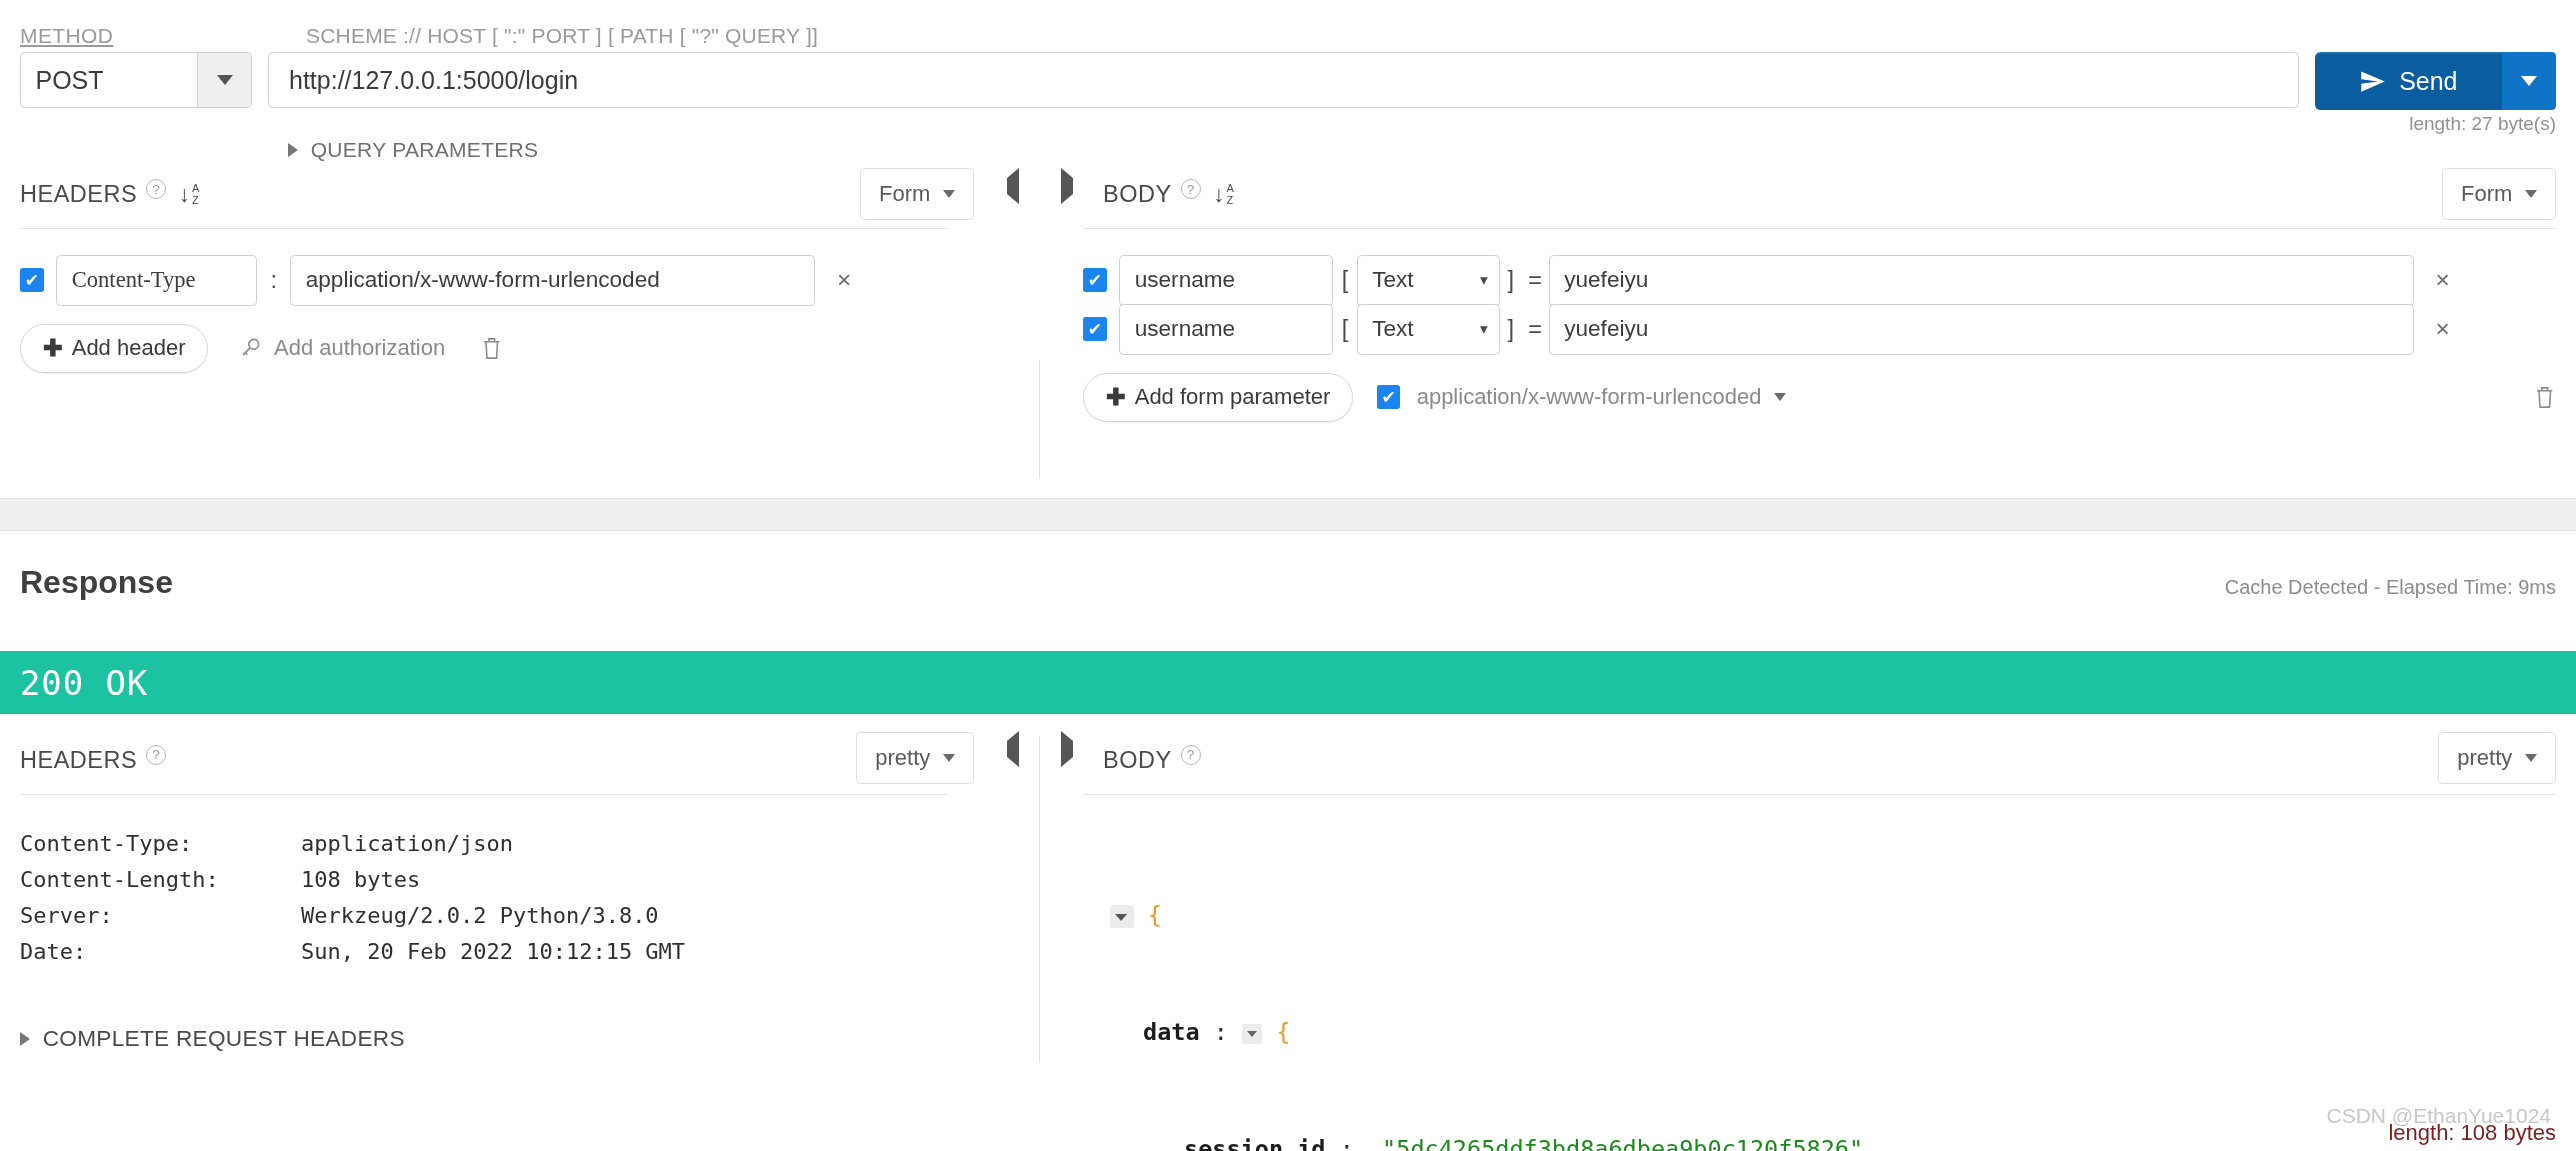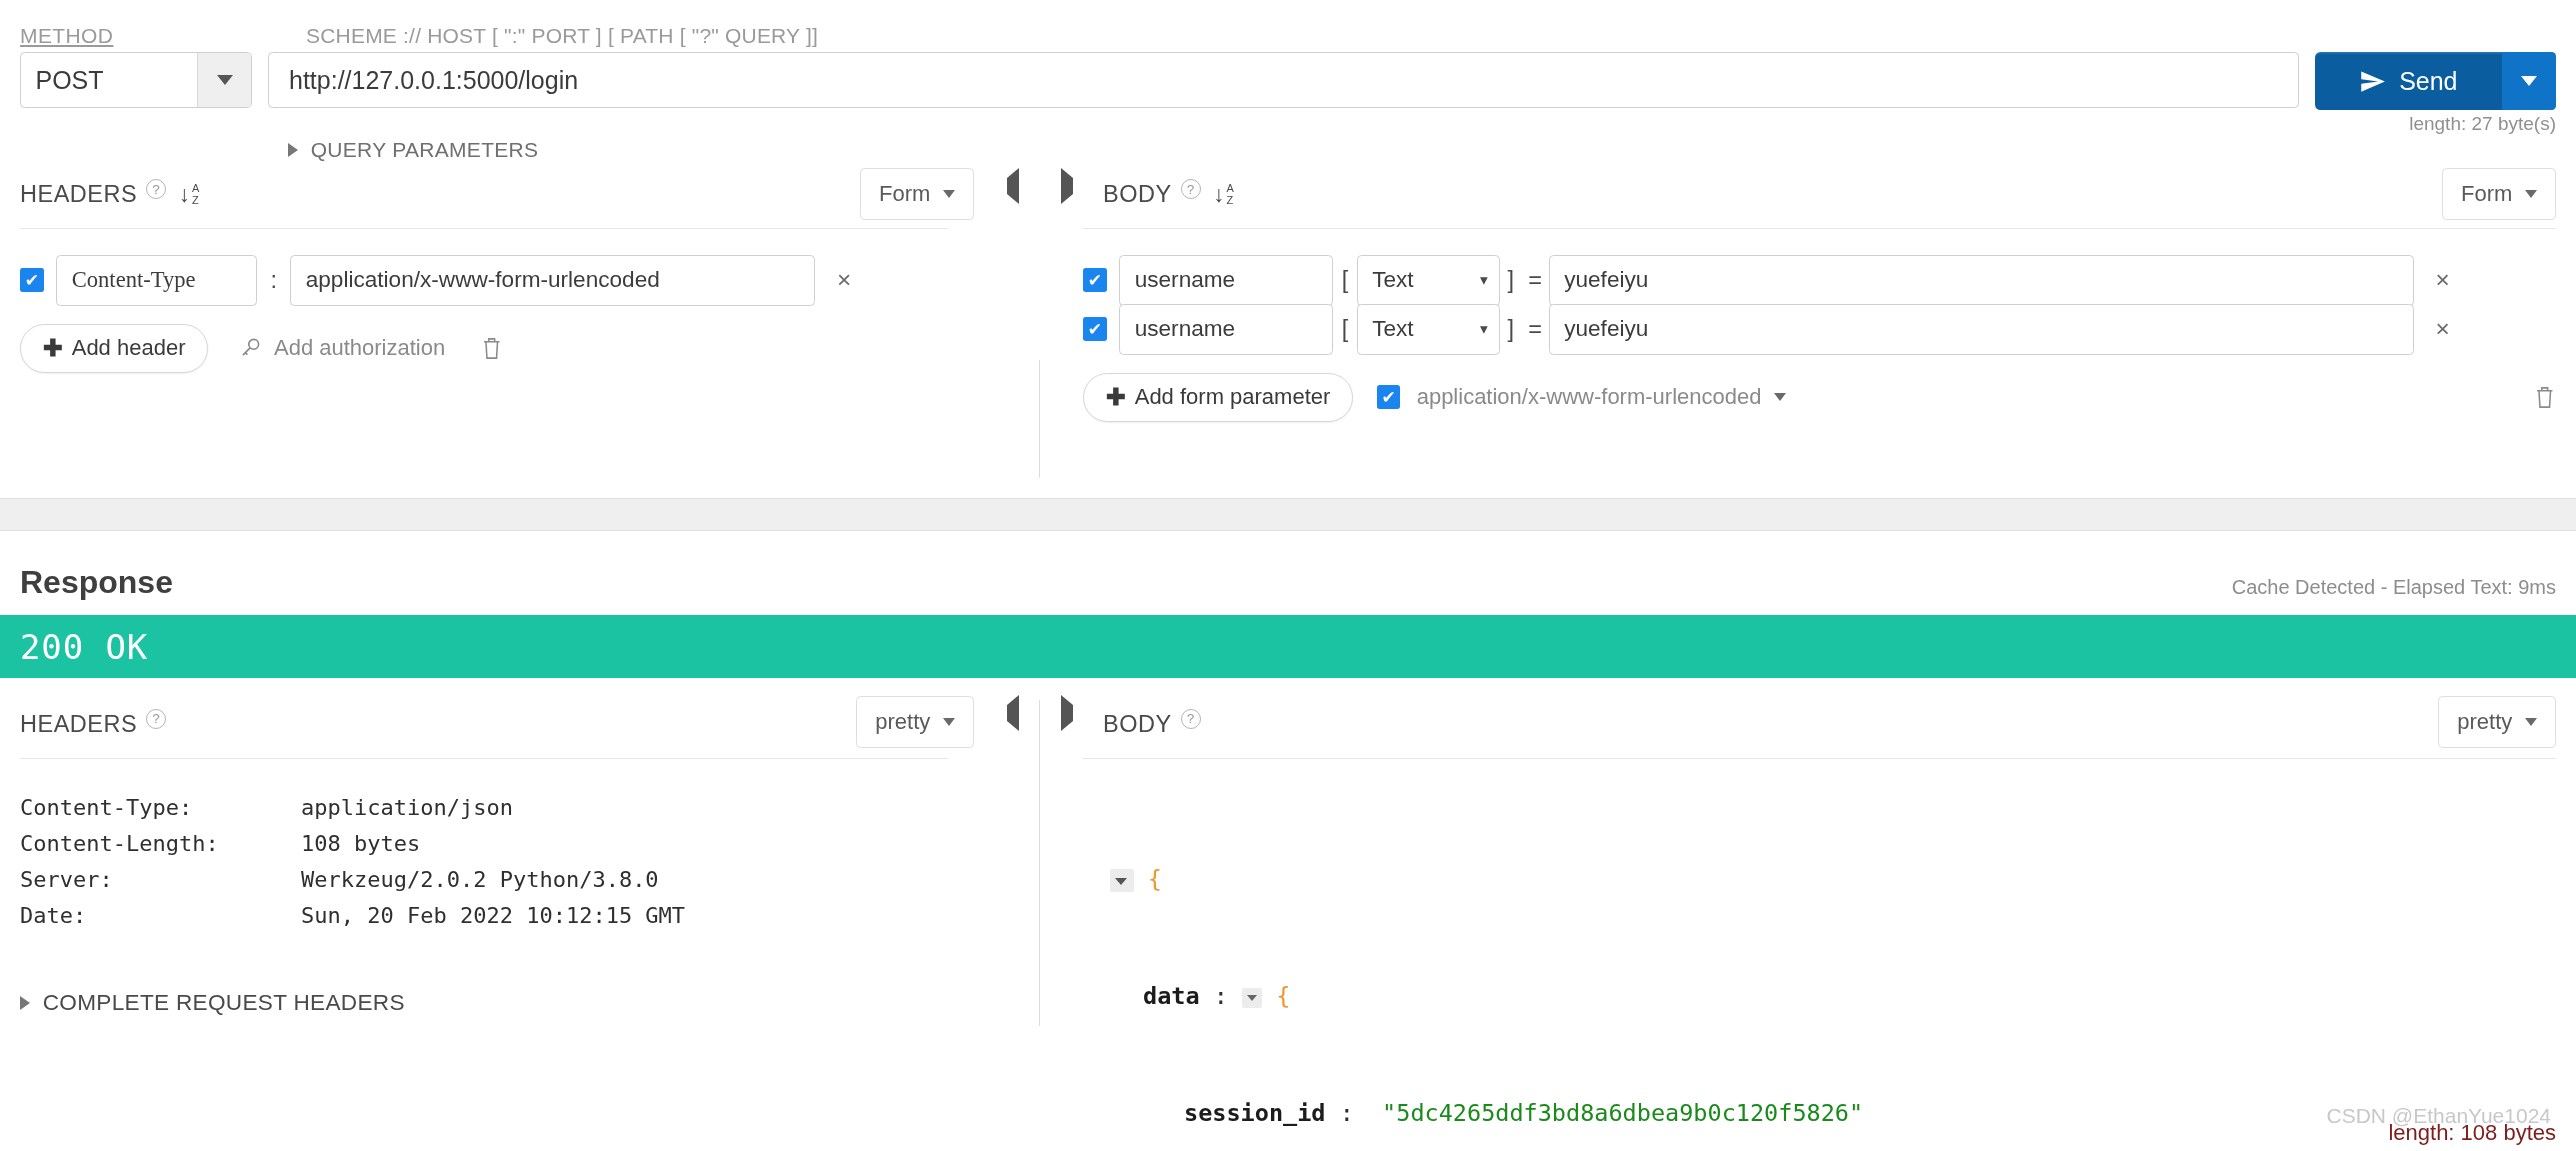--- a/index.html
+++ b/index.html
@@ -182,21 +182,21 @@
   .trash { font-size: 24.4px; color: #8a8a8a; cursor: pointer; }
 
   
   .sep-band {
     height: 33px; background: #efeff0;
     border-top: 0.9px solid #e0e0e0; border-bottom: 0.9px solid #e0e0e0;
   }
 
   
   .resp-title-row {
-    position: relative; height: 84px; padding-left: 40px;
+    position: relative; height: 120px; padding-left: 40px;
   }
   .resp-title {
     position: absolute; left: 20px; top: 33px;
     font-size: 32px; font-weight: bold; color: #3f3f3f;
   }
   .resp-meta {
     position: absolute; right: 20px; top: 45px;
     font-size: 20px; color: #8d8d8d;
   }
   .status-bar {
@@ -433,21 +433,21 @@
           </div>
         </div>
       </div>
     </div>
   </div>
 
   <div class="sep-band"></div>
 
   <div class="resp-title-row">
     <div class="resp-title">Response</div>
-    <div class="resp-meta">Cache Detected - Elapsed Text: 9ms</div>
+    <div class="resp-meta">Cache Detected - Elapsed Time: 9ms</div>
   </div>
 
   <div class="status-bar" id="status-bar" style="background: rgb(28, 195, 162);">
     <span class="status-text">200 OK</span>
   </div>
 
   <div class="panels" style="height:380px;">
     <div class="divider-v" style="top:22px; height:326px;"></div>
 
     <div class="panel panel-left" style="top:12.7px;">

